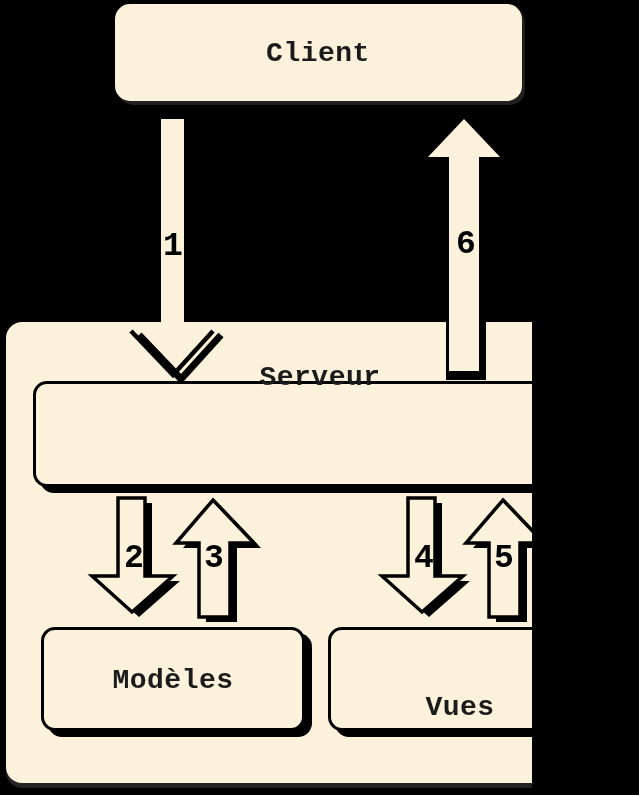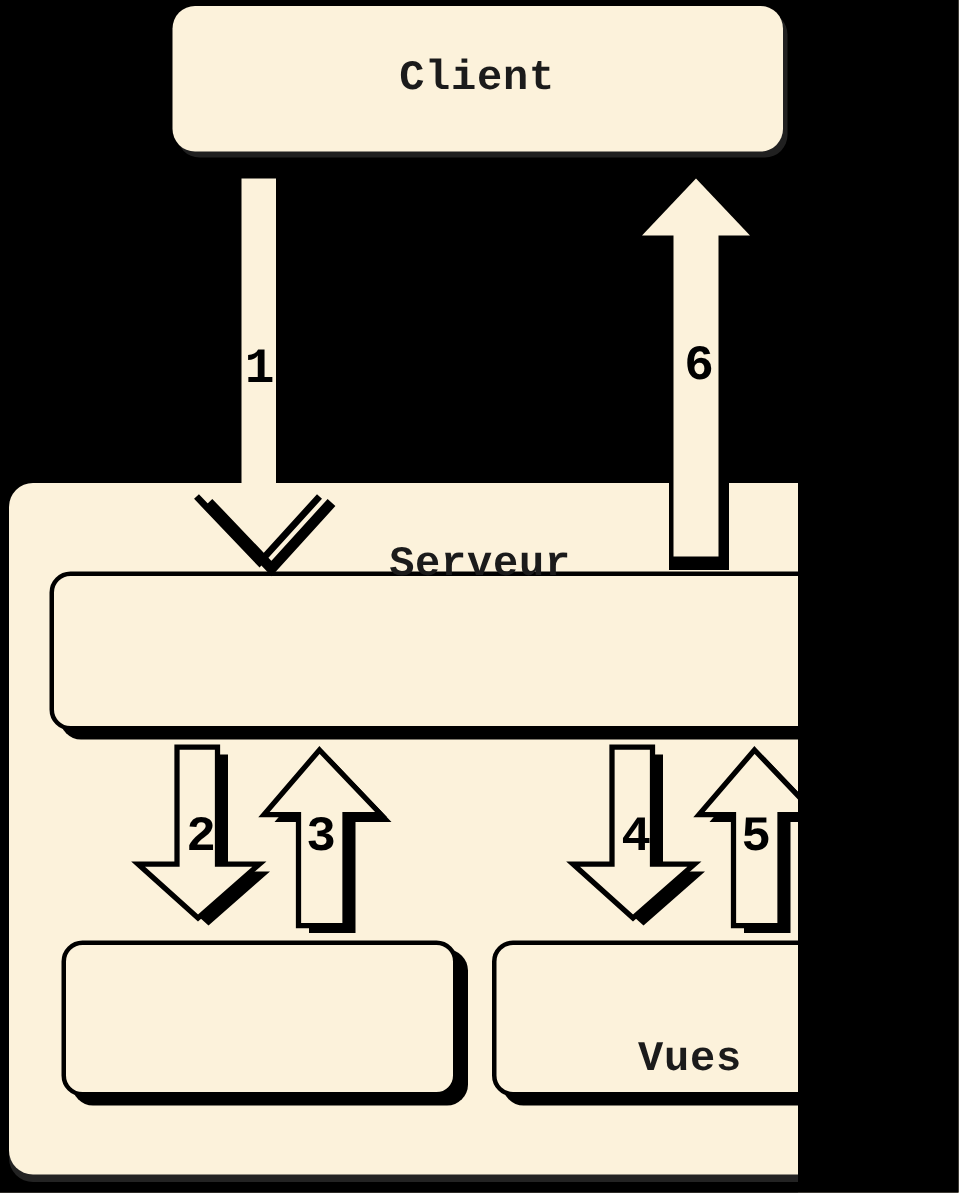--- a/index.html
+++ b/index.html
@@ -80,20 +80,21 @@
     </g>
 
     <g>
       <polygon points="510,505 551,548 527,548 527,622 496,622 496,548 473,548" fill="#000"></polygon>
       <polygon points="503,500 544,543 520,543 520,617 489,617 489,543 466,543" fill="#FCF2DB" stroke="#000" stroke-width="3.5"></polygon>
     </g>
   </svg>
 
   <div class="lbl" style="left:318px;top:53px;">Client</div>
   <div class="lbl" style="left:320px;top:334px;margin-top:43px;">Serveur</div>
+  <div class="lbl" style="left:173px;top:680px;">Modèles</div>
   <div class="lbl" style="left:460px;top:707px;">Vues</div>
 
   <div class="num" style="left:173px;top:246px;">1</div>
   <div class="num" style="left:134px;top:558px;">2</div>
   <div class="num" style="left:214px;top:558px;">3</div>
   <div class="num" style="left:424px;top:558px;">4</div>
   <div class="num" style="left:504px;top:558px;">5</div>
   <div class="num" style="left:466px;top:244px;">6</div>
 
 </div>

